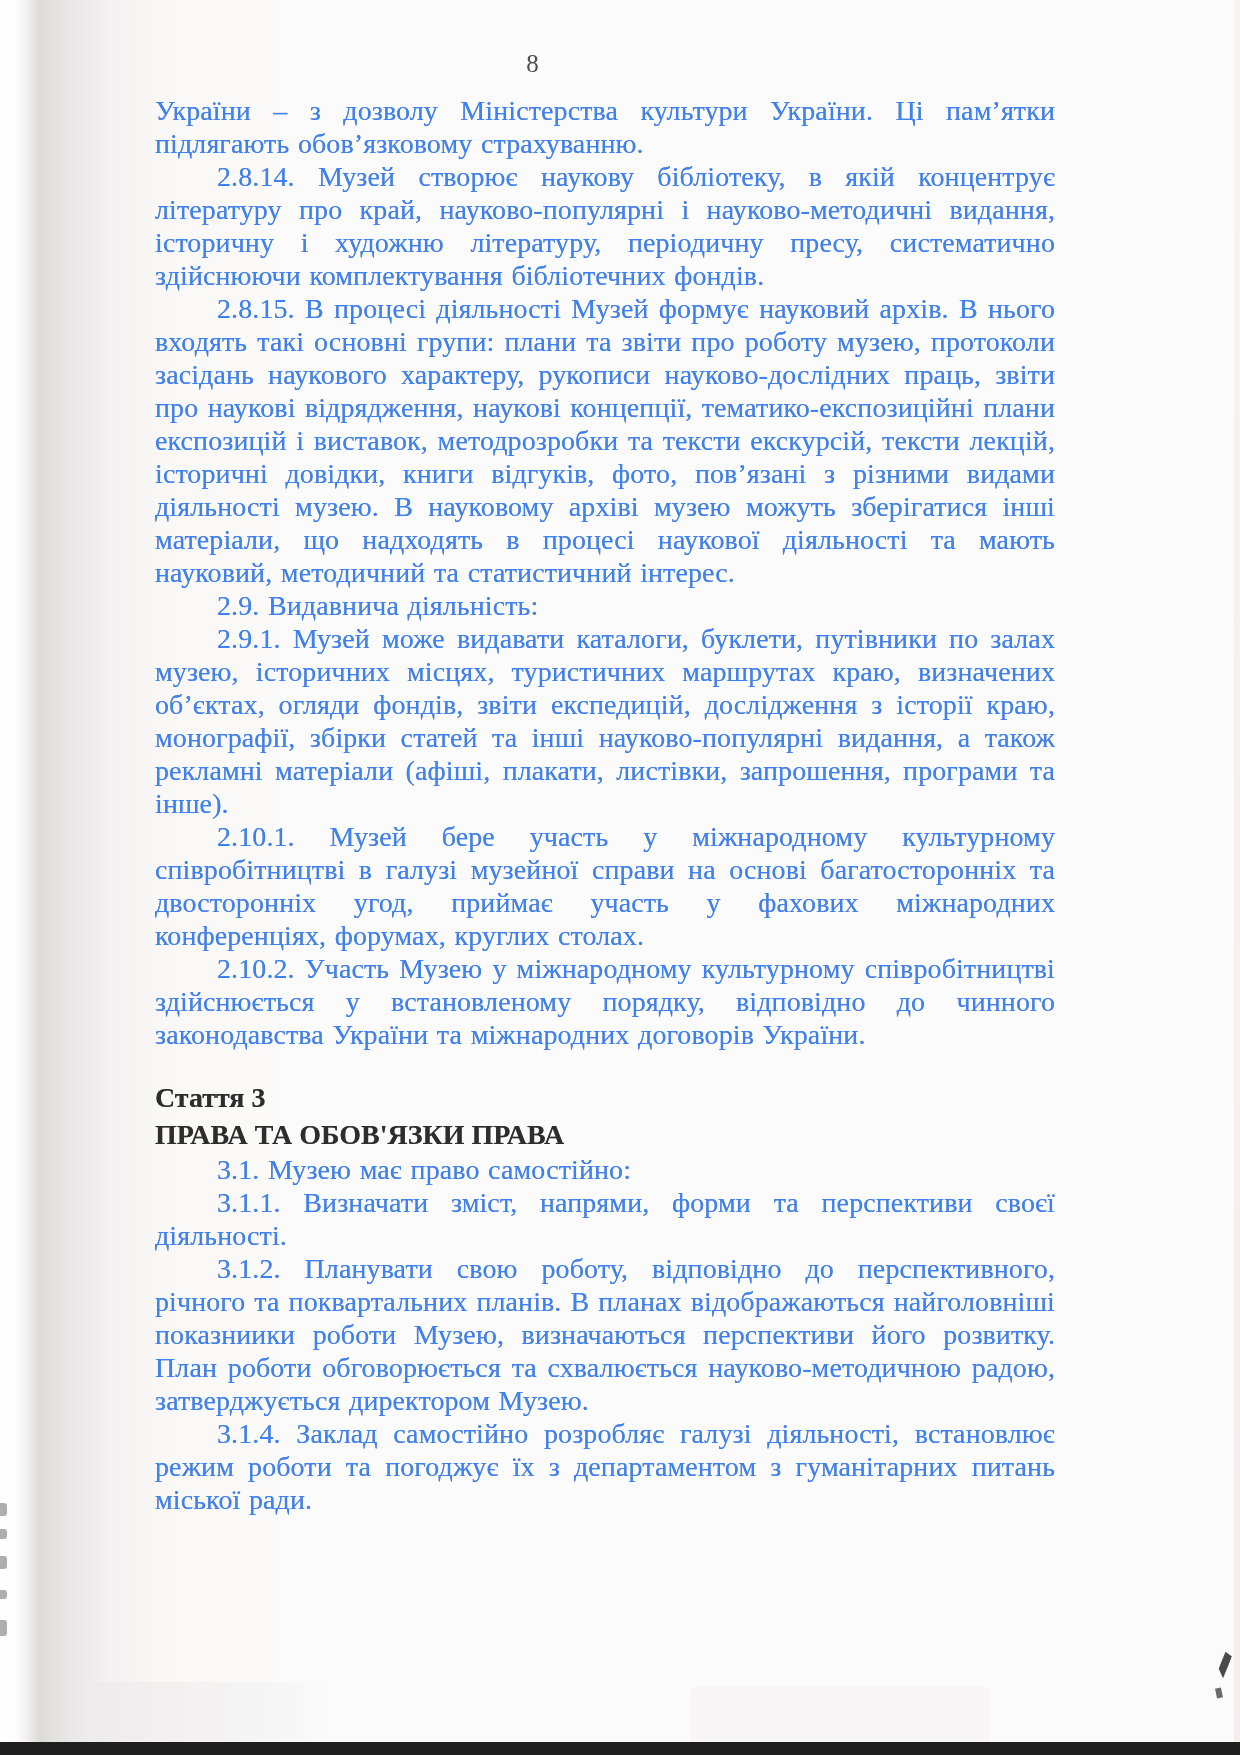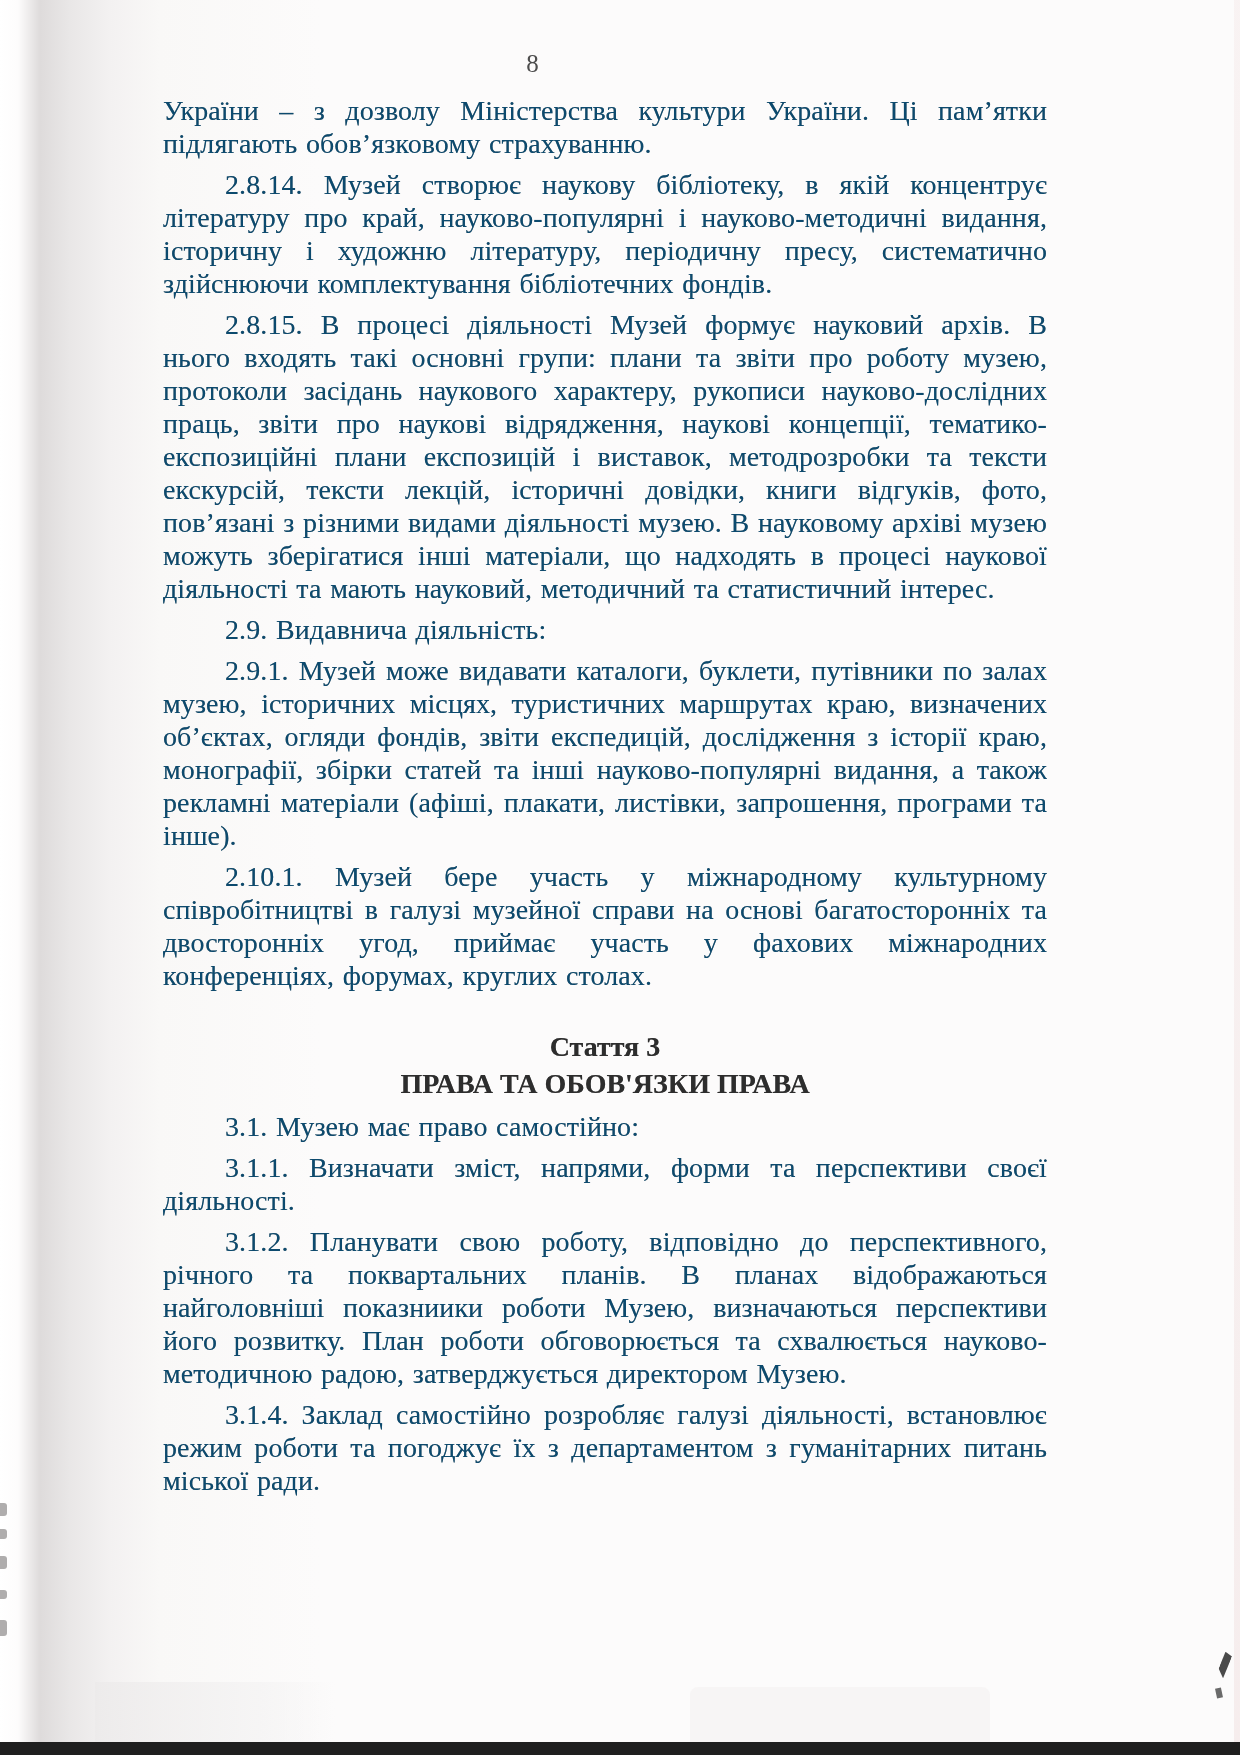--- a/index.html
+++ b/index.html
@@ -56,33 +56,32 @@
     position: absolute; left: 155px; top: 50px; width: 900px;
   }
   .page-number {
     width: 100%; text-align: center;
     transform: translateX(-72px);
     font-size: 25px; color: #4e4e4e;
     margin: 0 0 16px 0;
     letter-spacing: 1px;
   }
   p.body {
-    margin: 8px;
+    margin: 0;
     font-size: 28px;
     line-height: 33px;
     text-align: justify;
-    color: #0c4a6e;
+    color: #3b82f6;
     letter-spacing: 0.1px;
     word-spacing: 1.5px;
     text-shadow: 0 0 0.6px rgba(70,70,70,0.55);
   }
   p.indent { text-indent: 62px; }
   .heading-block {
-    margin-top: 36px;
-    text-align: center;
+    margin-top: 28px;
   }
   .heading-block h2, .heading-block h3 {
     margin: 0;
     font-size: 28px;
     line-height: 37px;
     font-weight: bold;
     color: #2d2d2d;
     text-shadow: 0 0 0.6px rgba(50,50,50,0.6);
   }
 </style>
@@ -94,20 +93,21 @@
 
 <div class="text-col">
   <div class="page-number">8</div>
 
   <p class="body">України – з дозволу Міністерства культури  України. Ці пам’ятки підлягають обов’язковому страхуванню.</p>
   <p class="body indent">2.8.14. Музей створює наукову бібліотеку, в якій концентрує літературу про край, науково-популярні і науково-методичні  видання, історичну і художню літературу, періодичну пресу, систематично здійснюючи комплектування бібліотечних фондів.</p>
   <p class="body indent">2.8.15. В процесі діяльності Музей формує науковий архів. В нього входять такі основні групи: плани та звіти про роботу музею, протоколи засідань наукового характеру, рукописи науково-дослідних праць, звіти про наукові відрядження, наукові концепції, тематико-експозиційні плани експозицій і виставок, методрозробки та тексти екскурсій, тексти лекцій, історичні довідки, книги відгуків, фото,  пов’язані з різними видами діяльності музею.  В науковому архіві музею можуть зберігатися інші матеріали, що надходять в процесі наукової діяльності та мають науковий, методичний та статистичний інтерес.</p>
   <p class="body indent">2.9. Видавнича діяльність:</p>
   <p class="body indent">2.9.1. Музей може видавати каталоги, буклети, путівники по залах музею, історичних місцях, туристичних маршрутах краю, визначених об’єктах, огляди фондів, звіти експедицій, дослідження з історії краю, монографії, збірки статей та інші науково-популярні видання, а також рекламні матеріали (афіші, плакати, листівки, запрошення, програми та інше).</p>
   <p class="body indent">2.10.1. Музей бере участь у міжнародному культурному співробітництві в галузі музейної справи на основі багатосторонніх та двосторонніх угод, приймає участь у фахових міжнародних конференціях, форумах, круглих столах.</p>
+  <p class="body indent">2.10.2. Участь Музею у міжнародному культурному співробітництві здійснюється у встановленому порядку, відповідно до чинного законодавства України та міжнародних договорів України.</p>
 
   <div class="heading-block">
     <h2>Стаття 3</h2>
     <h3>ПРАВА ТА ОБОВ'ЯЗКИ ПРАВА</h3>
   </div>
 
   <p class="body indent">3.1. Музею має право самостійно:</p>
   <p class="body indent">3.1.1. Визначати зміст, напрями,  форми та перспективи своєї діяльності.</p>
   <p class="body indent">3.1.2. Планувати свою роботу, відповідно до перспективного, річного та поквартальних планів. В планах відображаються найголовніші показниики роботи Музею, визначаються перспективи його розвитку. План роботи обговорюється та схвалюється науково-методичною радою, затверджується директором Музею.</p>
   <p class="body indent">3.1.4. Заклад самостійно розробляє галузі діяльності, встановлює режим роботи та погоджує їх з департаментом з гуманітарних питань міської ради.</p>

